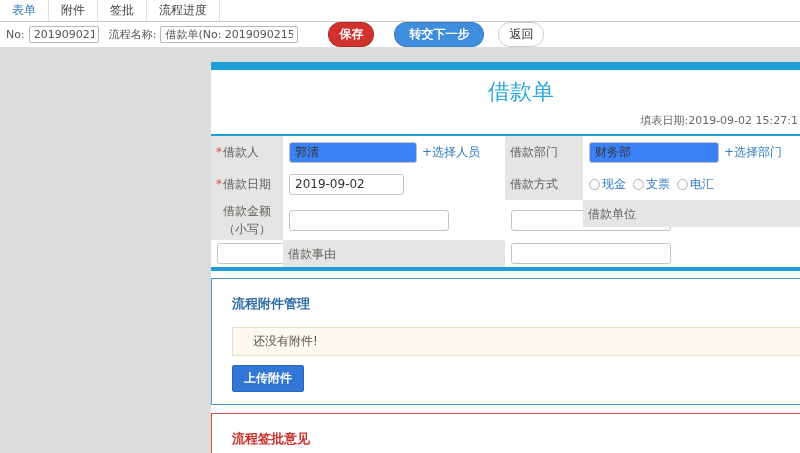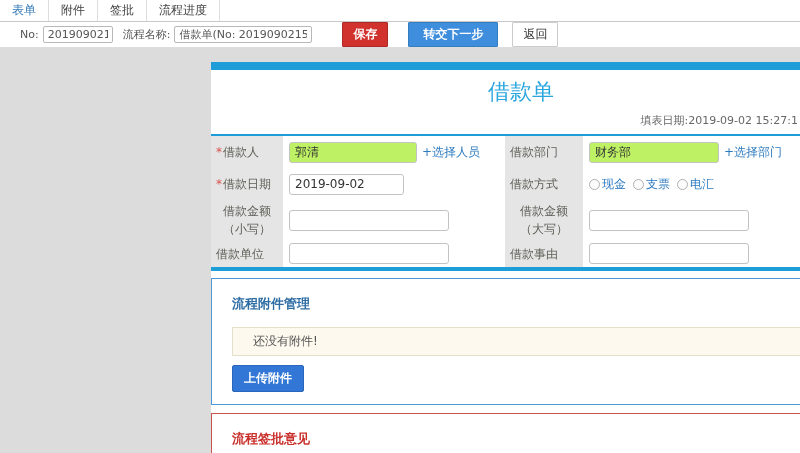--- a/index.html
+++ b/index.html
@@ -5,46 +5,46 @@
   * { margin:0; padding:0; box-sizing:border-box; }
   html,body { width:800px; height:453px; overflow:hidden; }
   body { font-family:"DejaVu Sans","Liberation Sans",sans-serif; background:#dcdcdc; position:relative; }
 
   
   .tabbar { height:22px; background:#fff; border-bottom:1px solid #c9c9c9; display:flex; align-items:stretch; }
   .tab { padding:0 12px; font-size:12px; line-height:21px; color:#444; border-right:1px solid #ddd; cursor:pointer; }
   .tab.active { color:#337ab7; }
 
   
-  .toolbar { height:26px; background:#fff; border-bottom:1px solid #ddd; display:flex; align-items:center; padding:0 20px; font-size:11px; color:#555; }
+  .toolbar { height:26px; background:#fff; border-bottom:1px solid #ddd; display:flex; align-items:center; padding:0 6px; font-size:11px; color:#555; }
   .toolbar label { margin-right:4px; white-space:nowrap; }
   .tb-input { height:17px; border:1px solid #b8b8b8; border-radius:2px; font-size:11px; color:#555; padding:0 4px; font-family:inherit; }
   .w70 { width:70px; } .w138 { width:138px; margin-right:0; }
-  .btn { font-size:12px; border-radius:1px; padding:3px 10px; cursor:pointer; border:1px solid transparent; font-family:Liberation Sans, sans-serif; }
+  .btn { font-size:12px; border-radius:12px; padding:3px 10px; cursor:pointer; border:1px solid transparent; font-family:Liberation Sans, sans-serif; }
   .btn-save { background:#d2322d; border-color:#ac2925; color:#fff; font-weight:bold; margin-left:30px; }
   .btn-next { background:#3f8ede; border-color:#357ebd; color:#fff; font-weight:bold; margin-left:20px; padding:3px 14px; }
   .btn-back { background:#fff; border-color:#ccc; color:#333; margin-left:14px; }
 
   
   .workspace { position:relative; height:405px; }
   .main { position:absolute; left:211px; top:14px; width:620px; min-height:560px; background:#fff; }
 
   
   .blue-bar { height:8px; background:#1e9ed8; }
   .form-head { border-bottom:2px solid #1e9ed8; }
   .form-title { text-align:center; font-size:22px; color:#2aa6de; padding:7px 0 6px; font-weight:400; }
   .form-meta { display:flex; font-size:11px; color:#666; padding:0 8px 6px; }
   .meta-date { margin-left:auto; padding-right:25px; white-space:nowrap; }
   .form-grid { display:grid; grid-template-columns:72px 222px 78px 1fr; border-bottom:4px solid #1e9ed8; }
   .lab { background:#e5e5e5; display:flex; align-items:center; justify-content:flex-start; text-align:center; font-size:12px; color:#5f5f58; padding:2px 5px; line-height:1.5; }
   .fld { display:flex; align-items:center; padding-left:6px; }
   .r1 { height:32px; } .r2 { height:32px; } .r3 { height:40px; } .r4 { height:27px; }
   .req { color:#d9534f; font-style:normal; margin-right:1px; }
   .inp { height:21px; border:1px solid #c3c3c3; border-radius:3px; font-size:12px; padding:0 5px; color:#333; font-family:inherit; }
-  .inp.ro { background:#bef264; }
+  .inp.ro { background:#3b82f6; }
   .w128 { width:128px; } .w115 { width:115px; } .w160 { width:160px; } .w130 { width:130px; }
   .flink { font-size:12px; color:#2e7bbf; text-decoration:none; margin-left:5px; white-space:nowrap; }
   .ropt { display:flex; align-items:center; margin-right:7px; color:#2e7bbf; font-size:12px; cursor:pointer; }
   .radio { width:11px; height:11px; border:1px solid #b0b0b0; border-radius:50%; background:#fcfcfc; display:inline-block; margin-right:2px; }
 
   
   .attach-card { margin-top:7px; border:1px solid #4f96d4; padding:10px 20px 12px; }
   .attach-title { font-size:13px; font-weight:bold; color:#2e6da4; margin:6px 0 14px; }
   .attach-alert { border:1px solid #e6dfca; background:#fdf9ee; color:#555; font-size:12px; padding:5px 10px 5px 20px; }
   .btn-upload { background:#3277d5; border:1px solid #2a66bd; color:#fff; font-size:12px; font-weight:bold; padding:4px 11px; border-radius:2px; margin-top:9px; cursor:pointer; font-family:inherit; }
@@ -125,23 +125,20 @@
               <span>电汇</span>
             </span>
         </div>
 
         <div class="lab r3">
             <span>借款金额（小写）</span>
           </div>
         <div class="fld r3">
           <input class="inp w160" value="" style="">
         </div>
-        <div class="lab r3">
-            <span>借款金额（大写）</span>
-          </div>
         <div class="fld r3">
           <input class="inp w160" value="" style="">
         </div>
 
         <div class="lab r4">
             <span>借款单位</span>
           </div>
         <div class="fld r4">
           <input class="inp w160" value="" style="">
         </div>

